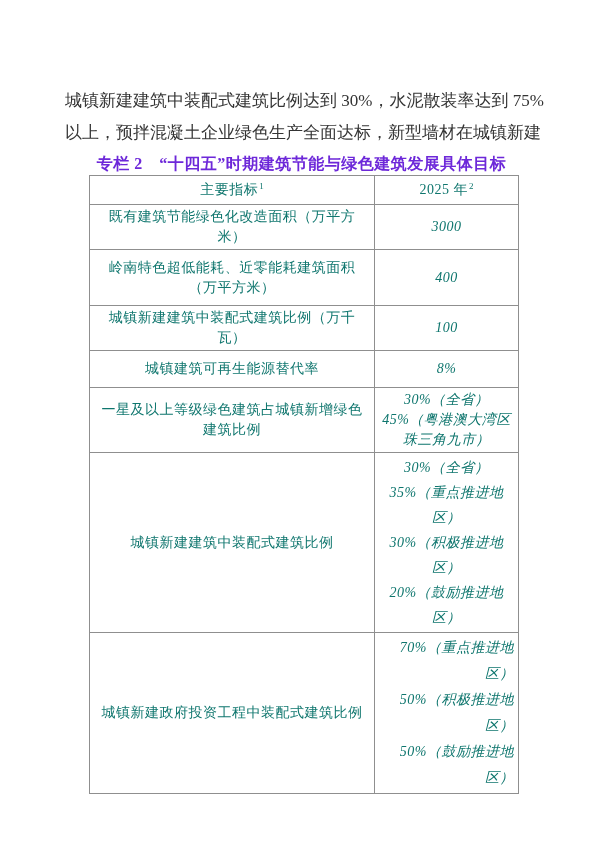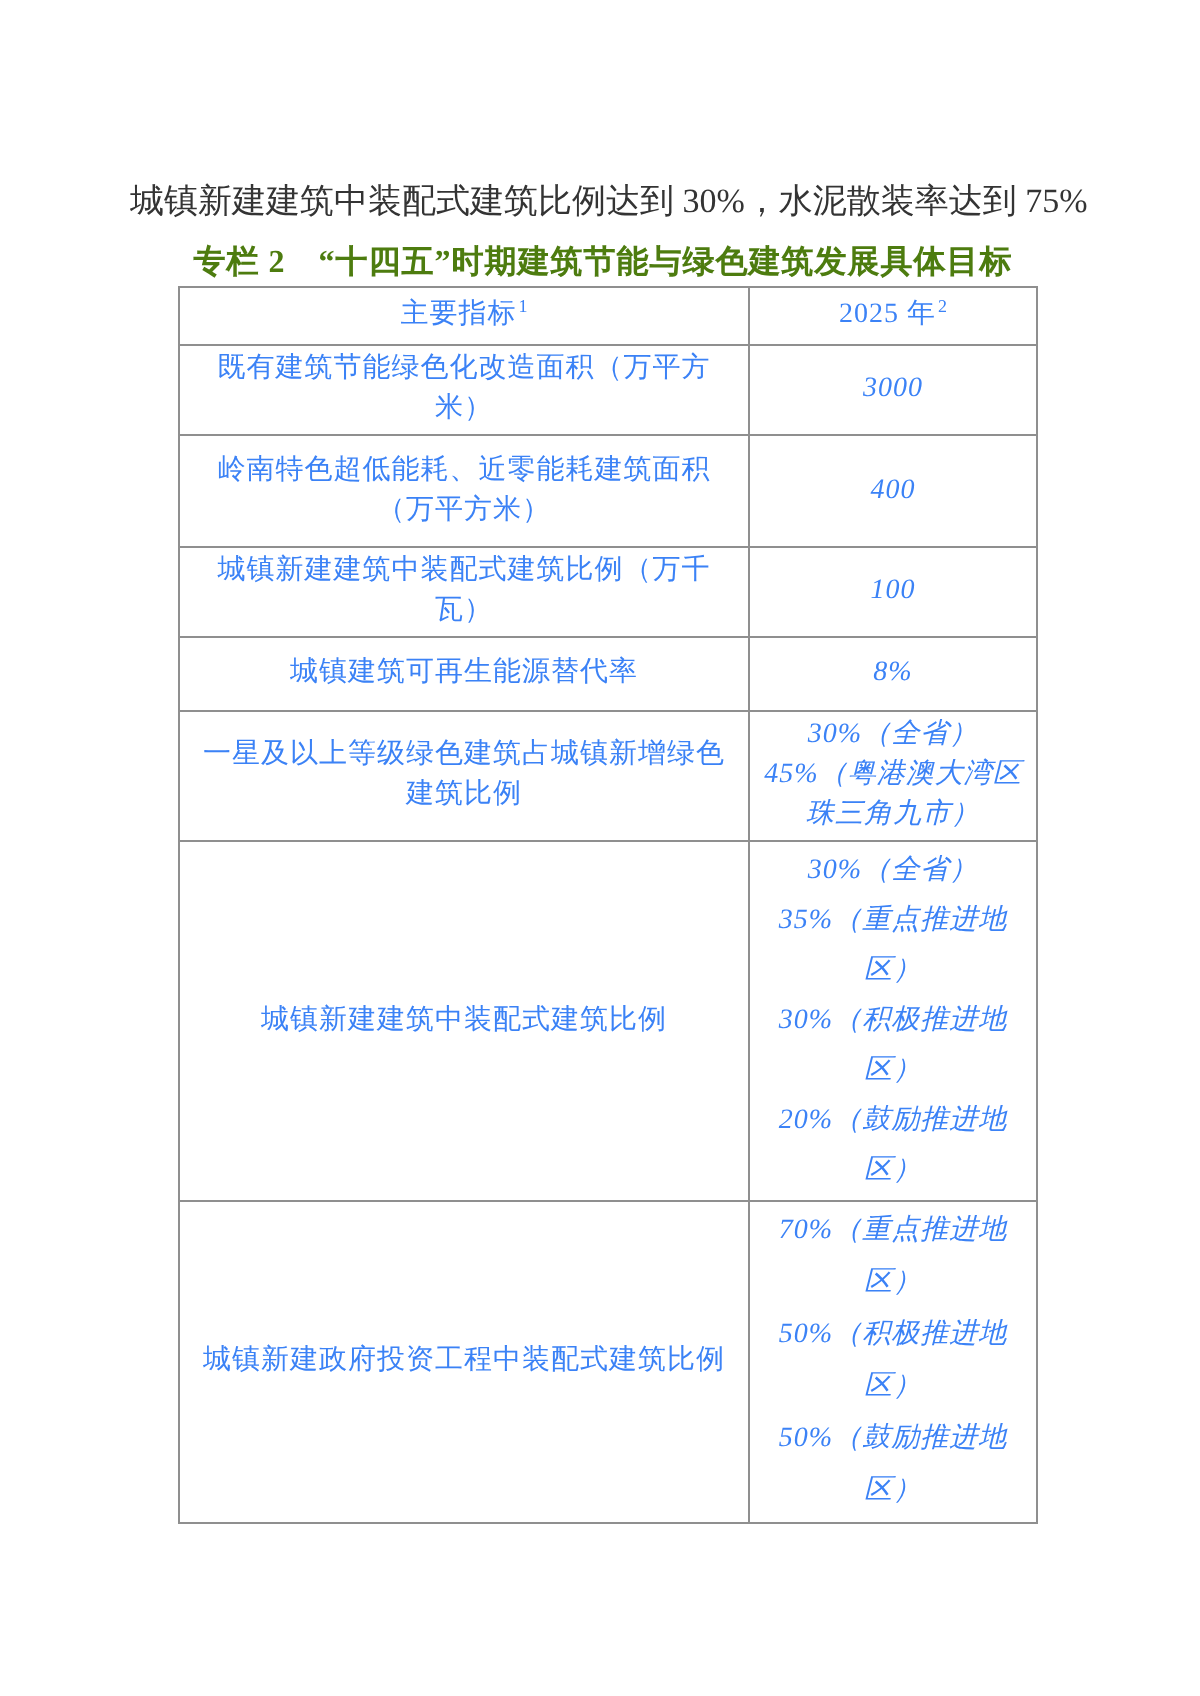--- a/index.html
+++ b/index.html
@@ -26,41 +26,41 @@
     text-align-last: justify;
     color: #343434;
   }
   .para-line.last { text-align-last: left; }
 
   
   .table-title {
     margin-top: 5px;
     font-size: 16px;
     font-weight: bold;
-    color: #4d7c0f;
+    color: #6d28d9;
     text-align: center;
     line-height: 20px;
     letter-spacing: 0.5px;
     white-space: nowrap;
   }
 
   
   table.goals {
     border-collapse: collapse;
     table-layout: fixed;
     width: 429px;
     margin: 1px 0 0 24px;
   }
   table.goals col.c1 { width: 285px; }
   table.goals col.c2 { width: 144px; }
   table.goals th, table.goals td {
     border: 1px solid #8f8f8f;
     font-size: 14px;
     font-weight: normal;
-    color: #3b82f6;
+    color: #0f766e;
     text-align: center;
     vertical-align: middle;
     padding: 2px 8px;
     letter-spacing: 0.5px;
     line-height: 20px;
     box-sizing: border-box;
     overflow: hidden;
   }
   table.goals td.val { padding: 2px 4px; font-style: italic; }
   .sup {
@@ -72,20 +72,21 @@
   }
 </style>
 </head>
 <body>
 
 <div class="page">
   <div class="content">
 
     <div>
       <div class="para-line">城镇新建建筑中装配式建筑比例达到 30%，水泥散装率达到 75%</div>
+      <div class="para-line">以上，预拌混凝土企业绿色生产全面达标，新型墙材在城镇新建</div>
     </div>
 
     <div class="table-title">专栏 2　“十四五”时期建筑节能与绿色建筑发展具体目标</div>
 
     <table class="goals">
       <colgroup>
           <col class="c1">
           <col class="c2">
         </colgroup>
       <tbody>
@@ -120,21 +121,21 @@
         <td>城镇新建建筑中装配式建筑比例</td>
         <td class="val" style="line-height:25px;">
           <div>30%（全省）</div>
           <div>35%（重点推进地区）</div>
           <div>30%（积极推进地区）</div>
           <div>20%（鼓励推进地区）</div>
         </td>
       </tr>
       <tr style="height:81px;">
         <td>城镇新建政府投资工程中装配式建筑比例</td>
-        <td class="val" style="line-height:26px;">
+        <td class="val" style="line-height:26px;text-align:right;">
           <div>70%（重点推进地区）</div>
           <div>50%（积极推进地区）</div>
           <div>50%（鼓励推进地区）</div>
         </td>
       </tr>
 
     </tbody>
       </table>
 
   </div>

